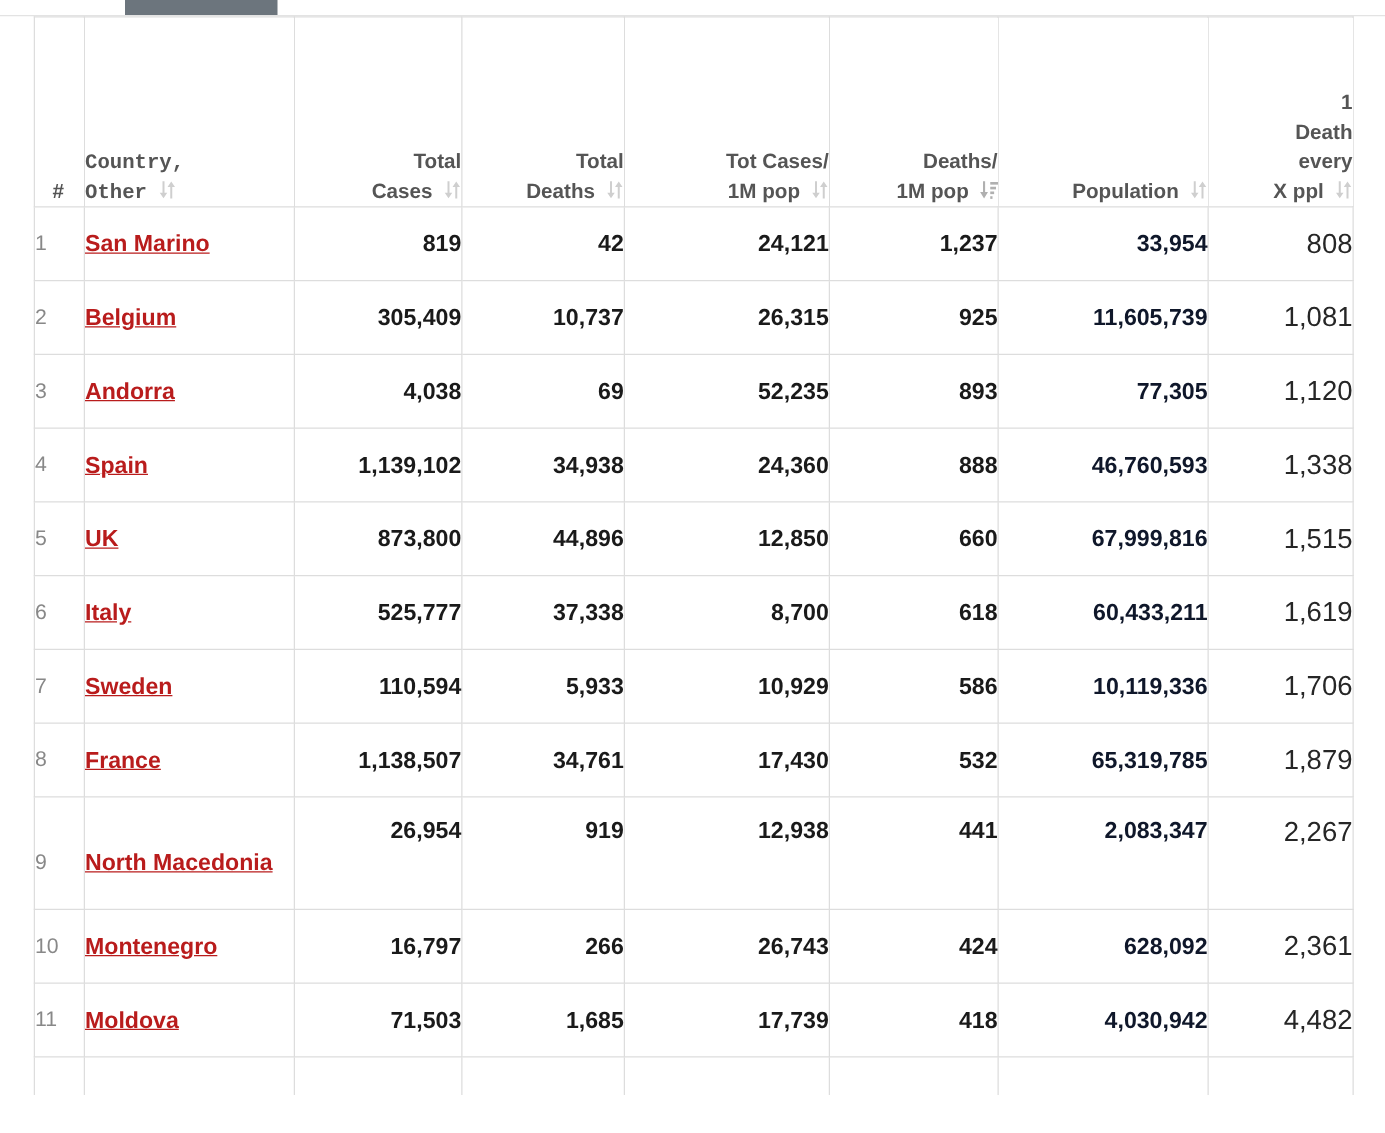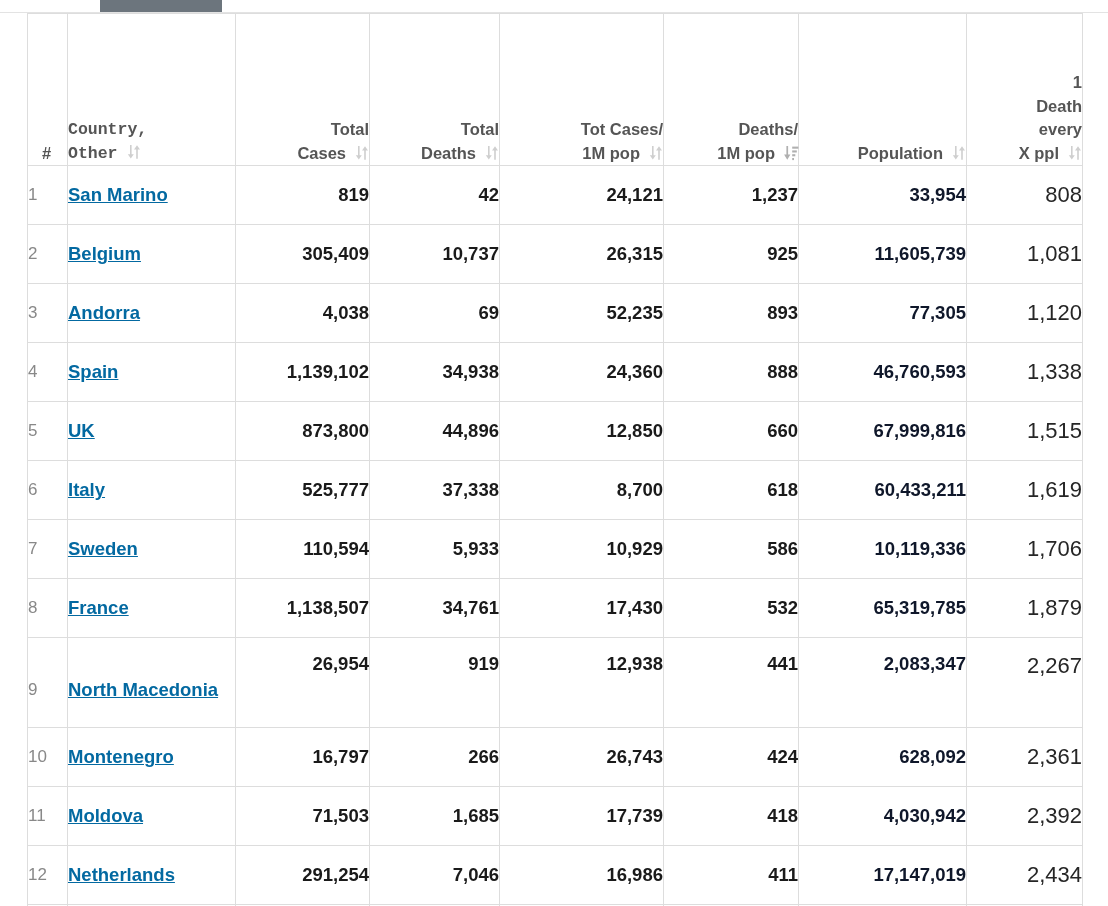--- a/index.html
+++ b/index.html
@@ -137,21 +137,21 @@
   }
   tbody tr.tall td.cell-num { vertical-align: middle; }
 
   td.cell-country {
     text-align: left;
     padding-left: 13px;
   }
   tbody tr.tall td.cell-country { vertical-align: middle; }
 
   td.cell-country a {
-    color: #0369a1;
+    color: #b91c1c;
     text-decoration: underline;
     font-weight: bold;
     font-size: 18.5px;
   }
 
   td.cell-pop {
     color: #0f172a;
   }
 
   td.cell-ratio {
@@ -338,31 +338,21 @@
             <td class="cell-ratio">2,361</td>
           </tr>
           <tr>
             <td class="cell-num">11</td>
             <td class="cell-country"><a href="#">Moldova</a></td>
             <td>71,503</td>
             <td>1,685</td>
             <td>17,739</td>
             <td>418</td>
             <td class="cell-pop">4,030,942</td>
-            <td class="cell-ratio">2,392</td>
-          </tr>
-          <tr>
-            <td class="cell-num">12</td>
-            <td class="cell-country"><a href="#">Netherlands</a></td>
-            <td>291,254</td>
-            <td>7,046</td>
-            <td>16,986</td>
-            <td>411</td>
-            <td class="cell-pop">17,147,019</td>
-            <td class="cell-ratio">2,434</td>
+            <td class="cell-ratio">4,482</td>
           </tr>
           <tr class="partial">
             <td>&nbsp;</td>
             <td>&nbsp;</td>
             <td>&nbsp;</td>
             <td>&nbsp;</td>
             <td>&nbsp;</td>
             <td>&nbsp;</td>
             <td>&nbsp;</td>
             <td>&nbsp;</td>

